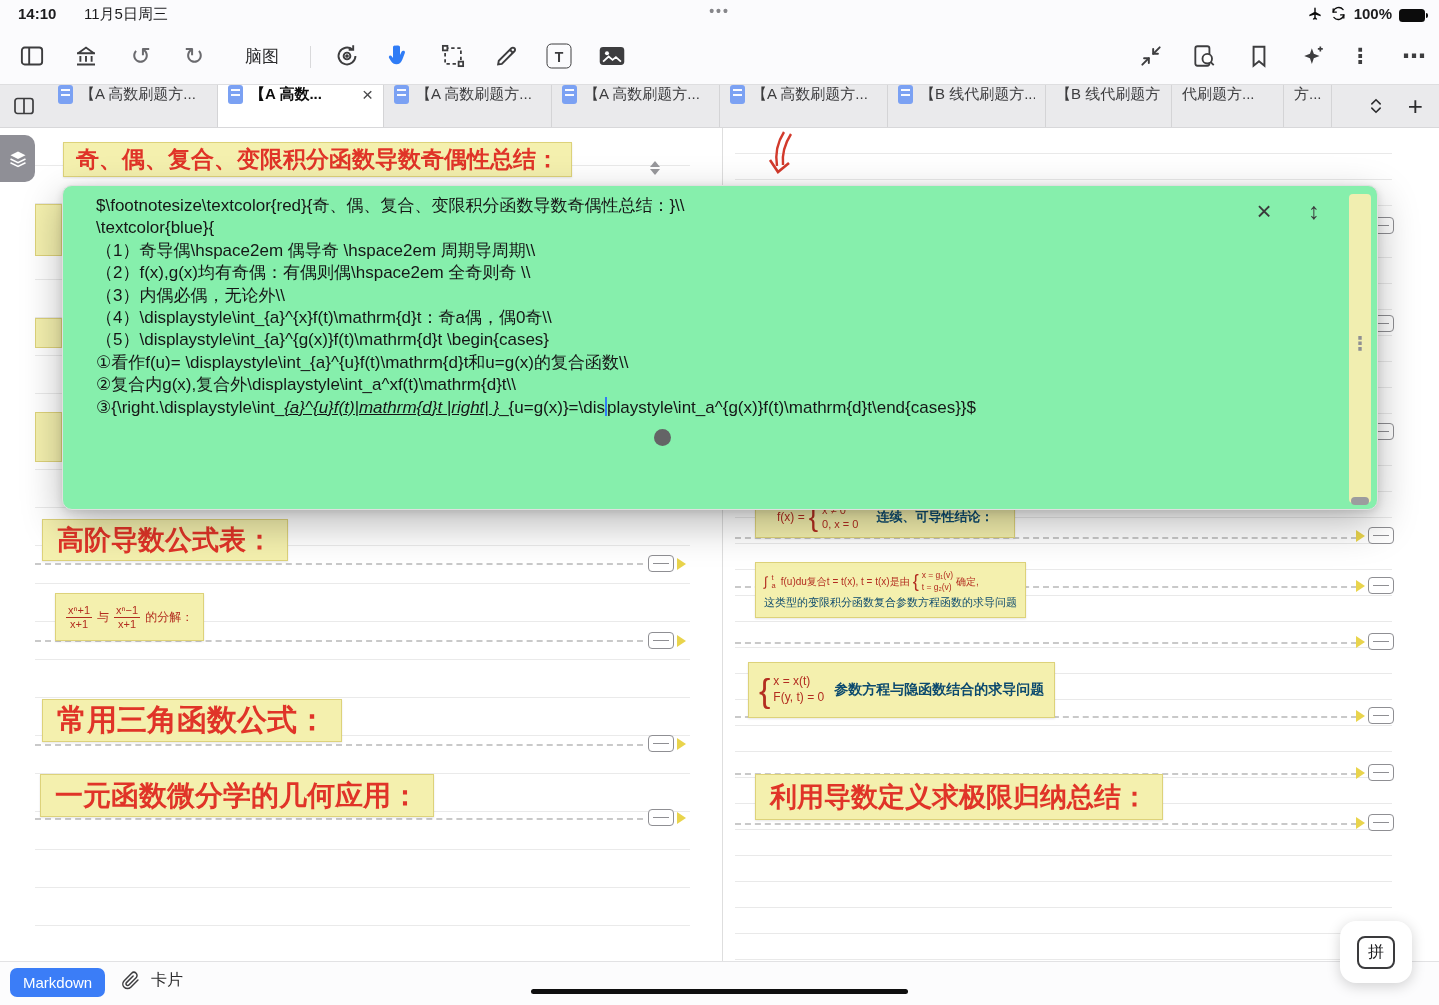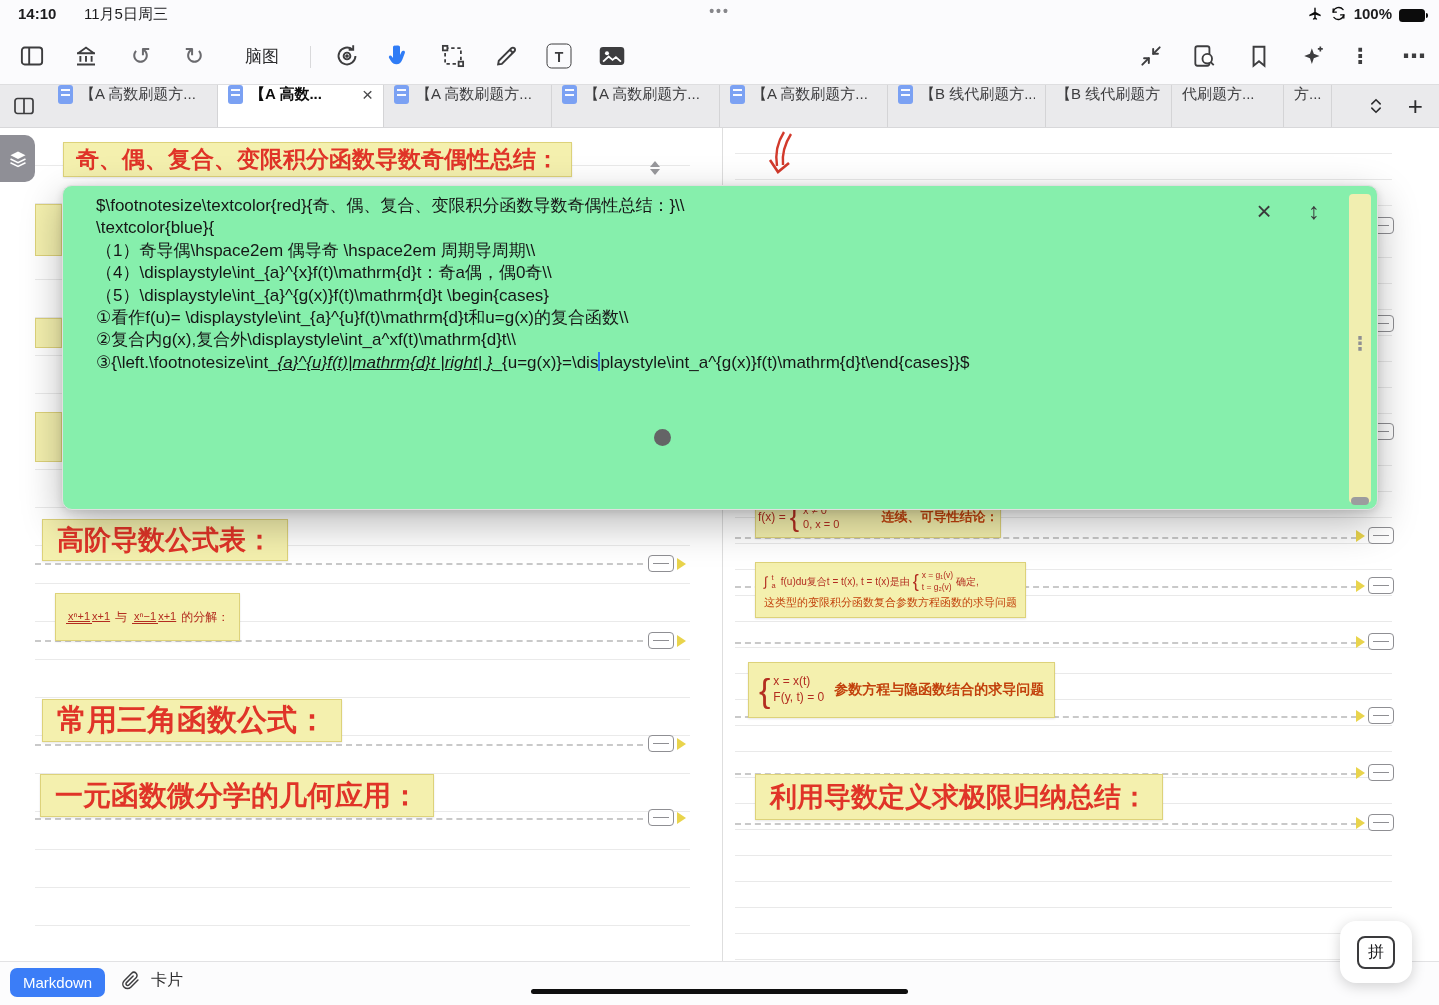--- a/index.html
+++ b/index.html
@@ -58,24 +58,24 @@
   .stepper .up { width:0; height:0; border-left:5px solid transparent; border-right:5px solid transparent; border-bottom:6px solid #98989c; }
   .stepper .dn { width:0; height:0; border-left:5px solid transparent; border-right:5px solid transparent; border-top:6px solid #98989c; }
 
   .card-marker { position:absolute; display:flex; align-items:center; gap:3px; z-index:2; }
   .card-box { width:26px; height:17px; border:1.7px solid #8f8f93; border-radius:4px; background:#fff; position:relative; }
   .card-box::after { content:""; position:absolute; left:4px; right:4px; top:6.5px; height:1.7px; background:#8f8f93; }
   .tri-r { width:0; height:0; border-top:6px solid transparent; border-bottom:6px solid transparent; border-left:9px solid #e9d44c; }
 
   
   .m-dark { color:#b32d20; }
-  .m-red  { color:#c2410c; }
+  .m-red  { color:#0c4a6e; }
   .brace { font-weight:300; line-height:.9; }
   .cases { display:inline-flex; flex-direction:column; line-height:1.3; text-align:left; }
-  .frac { display:inline-flex; flex-direction:row; text-align:center; line-height:1.15; font-size:11px;text-decoration:underline; }
+  .frac { display:inline-flex; flex-direction:column; text-align:center; line-height:1.15; font-size:11px; }
   .frac .num { border-bottom:1px solid currentColor; padding:0 2px; }
   .intlim { display:inline-flex; flex-direction:column; font-size:7.5px; line-height:1; vertical-align:-3px; margin:0 2px 0 1px; }
 
   
   .popup { position:absolute; left:62px; top:185px; width:1316px; height:325px; background:#86efac; border:1px solid #e0e0e0; border-radius:10px; box-shadow:0 14px 40px rgba(0,0,0,.28), 0 2px 8px rgba(0,0,0,.12); z-index:10; }
   .editor { position:absolute; left:33px; top:9px; right:80px; font-size:17px; line-height:22.4px; color:#161616; }
   .ed-line { white-space:pre; }
   .seg-em { font-style:italic; text-decoration:underline; }
   .caret { display:inline-block; width:2px; height:19px; background:#2f7cf6; vertical-align:-3px; }
   .pp-btn { position:absolute; width:30px; height:30px; display:flex; align-items:center; justify-content:center; color:#3a3a3c; }
@@ -328,21 +328,21 @@
   </div>
 
 <span class="red-arrow">
   <svg width="40" height="46" viewBox="0 0 40 46">
       <path d="M22 2 C15 13 13 24 15 36" fill="none" stroke="#d23a2c" stroke-width="2.4"></path>
       <path d="M29 4 C22 15 20 25 21 35" fill="none" stroke="#d23a2c" stroke-width="2.4"></path>
       <path d="M8 30 L16 42 L27 33" fill="none" stroke="#d23a2c" stroke-width="2.6"></path>
     </svg>
 </span>
 
-<div class="note" style="left:755px;top:496px;height:42px;padding:0 2px;gap:42px">
+<div class="note" style="left:755px;top:496px;height:42px;padding:0 21px;gap:18px">
   <span class="m-dark" style="display:flex;align-items:center;gap:4px;font-size:12px">
     <span>f(x) =</span>
     <span class="brace" style="font-size:28px">{</span>
     <span class="cases" style="font-size:11px">
       <span>x ≠ 0</span>
       <span>0, x = 0</span>
     </span>
   </span>
   <span class="m-red" style="font-size:13px;font-weight:700">连续、可导性结论：</span>
 </div>
@@ -421,25 +421,27 @@
       <path d="M3 12l9 4.5 9-4.5" fill="none" stroke="#fff" stroke-width="1.8"></path>
       <path d="M3 16.5L12 21l9-4.5" fill="none" stroke="#fff" stroke-width="1.8"></path>
     </svg>
 </div>
 
 <div class="popup">
   <div class="editor">
     <div class="ed-line">$\footnotesize\textcolor{red}{奇、偶、复合、变限积分函数导数奇偶性总结：}\\</div>
     <div class="ed-line">\textcolor{blue}{</div>
     <div class="ed-line">（1）奇导偶\hspace2em 偶导奇 \hspace2em 周期导周期\\</div>
+    <div class="ed-line">（2）f(x),g(x)均有奇偶：有偶则偶\hspace2em 全奇则奇 \\</div>
+    <div class="ed-line">（3）内偶必偶，无论外\\</div>
     <div class="ed-line">（4）\displaystyle\int_{a}^{x}f(t)\mathrm{d}t：奇a偶，偶0奇\\</div>
     <div class="ed-line">（5）\displaystyle\int_{a}^{g(x)}f(t)\mathrm{d}t \begin{cases}</div>
     <div class="ed-line">①看作f(u)= \displaystyle\int_{a}^{u}f(t)\mathrm{d}t和u=g(x)的复合函数\\</div>
     <div class="ed-line">②复合内g(x),复合外\displaystyle\int_a^xf(t)\mathrm{d}t\\</div>
-    <div class="ed-line"><span>③{\left.\footnotesize\int_</span><span class="seg-em">{a}^{u}f(t)|mathrm{d}t |right| }</span><span>_{u=g(x)}=\dis</span><span class="caret"></span><span>playstyle\int_a^{g(x)}f(t)\mathrm{d}t\end{cases}}$</span></div>
+    <div class="ed-line"><span>③{\right.\displaystyle\int_</span><span class="seg-em">{a}^{u}f(t)|mathrm{d}t |right| }</span><span>_{u=g(x)}=\dis</span><span class="caret"></span><span>playstyle\int_a^{g(x)}f(t)\mathrm{d}t\end{cases}}$</span></div>
   </div>
   <span class="pp-btn pp-close">×</span>
   <span class="pp-btn pp-resize">↕</span>
   <div class="pp-strip">
     <span class="pp-strip-dots">⋮</span>
   </div>
   <span class="pp-thumb"></span>
   <span class="drag-dot"></span>
 </div>
 

